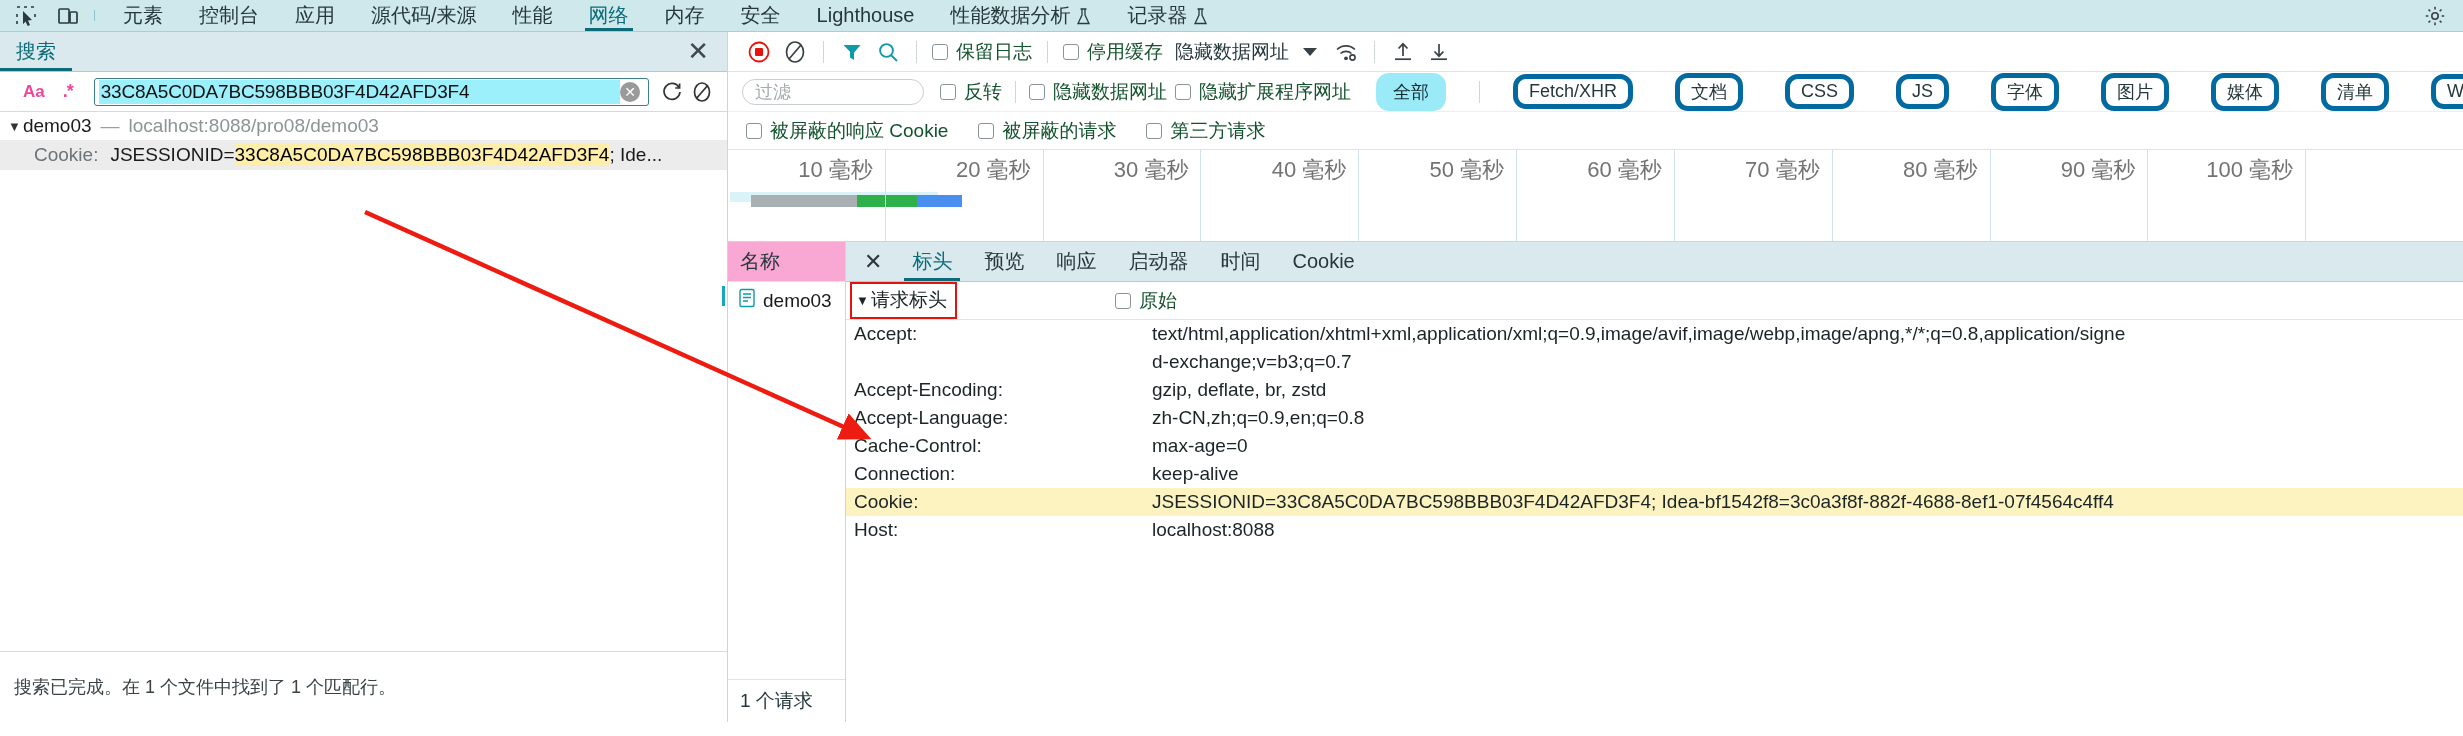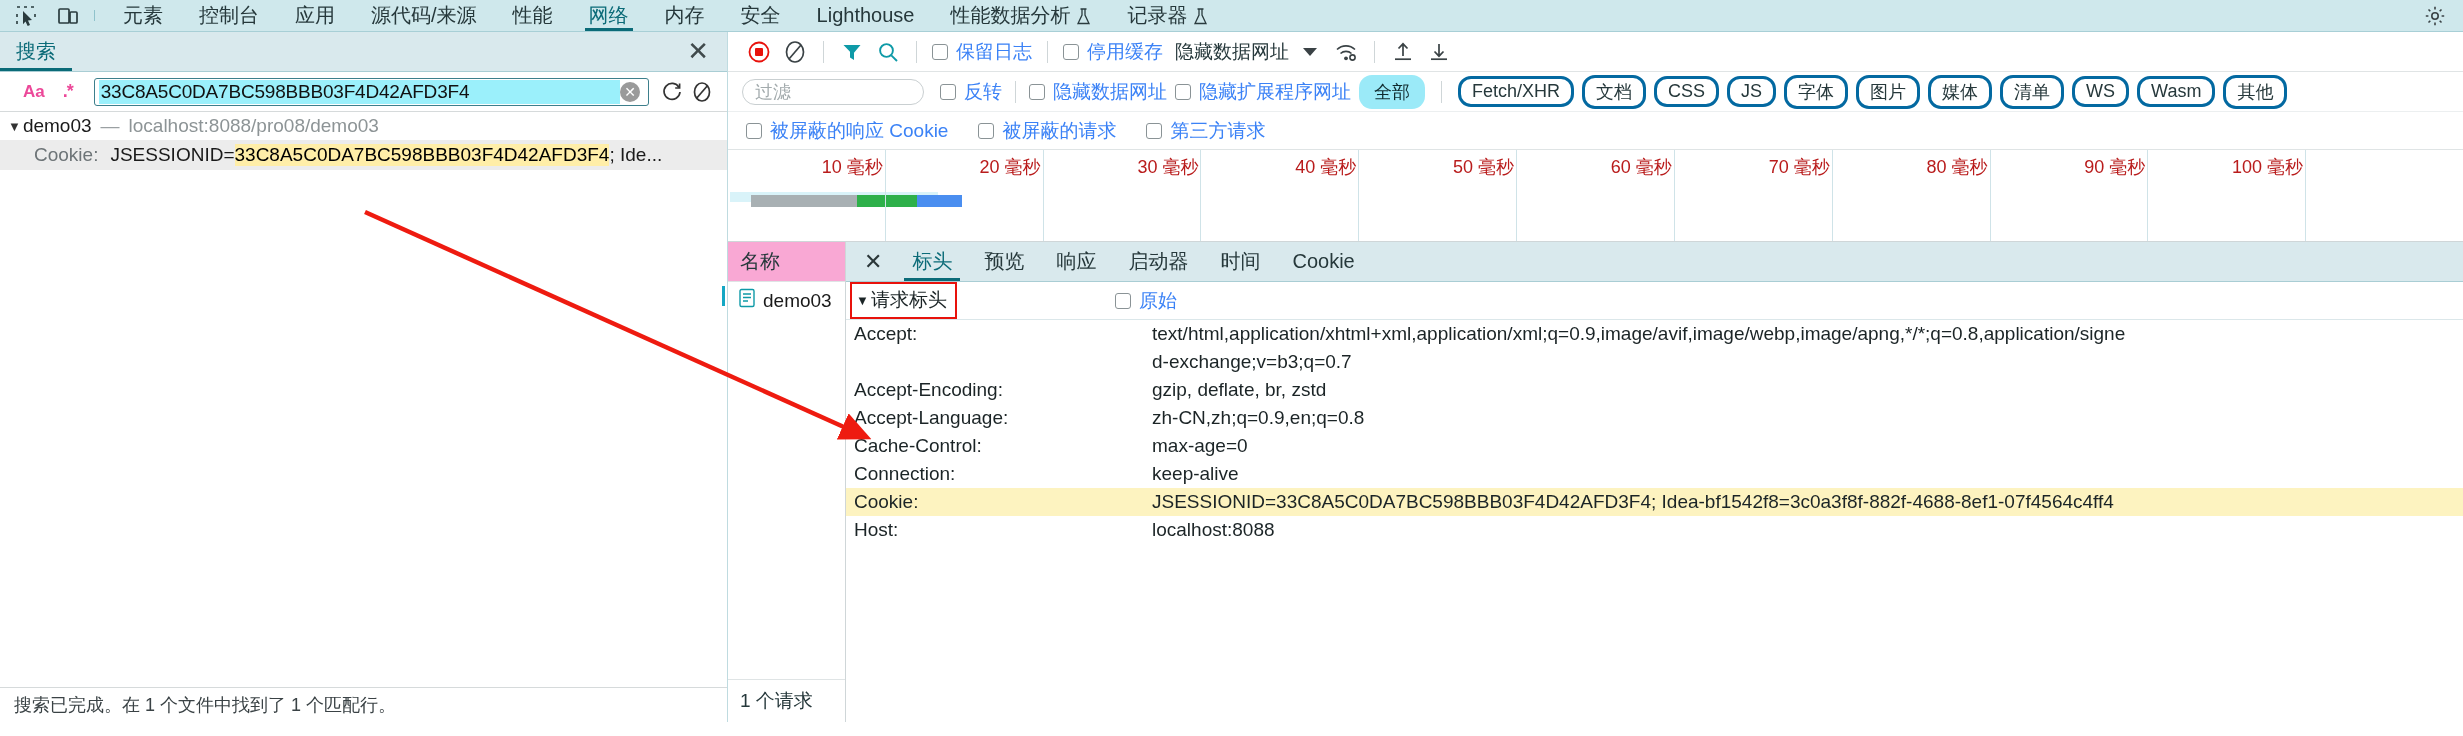--- a/index.html
+++ b/index.html
@@ -179,21 +179,21 @@
   }
   .res-label { color: #6d7477; margin-right: 12px; }
   .res-text { color: #1a1a1a; }
   .res-hl { background: #ffeea8; }
   .res-caret {
     position: absolute; right: 2px; top: 174px;
     width: 3px; height: 20px; background: #14a7c4;
   }
   .sp-status {
     border-top: 1px solid #d6dadb;
-    padding: 5px 14px;
+    padding: 23px 14px;
     font-size: 18px; color: #3a4245;
     background: #fff;
     white-space: nowrap;
   }
 
   
   .net-panel {
     flex: 1;
     display: flex; flex-direction: column;
     background: #fff;
@@ -213,21 +213,21 @@
     display:flex; align-items:center; justify-content:center;
     cursor: pointer; color: #3a4245;
     flex: 0 0 auto;
   }
   .nt-div {
     width: 1px; height: 22px; background: #cfd6d8; margin: 0 9px;
     flex: 0 0 auto;
   }
   .cbx-label {
     display: flex; align-items: center; gap: 8px;
-    font-size: 19px; color: #3b82f6;
+    font-size: 19px; color: #14532d;
     cursor: pointer;
     margin: 0 4px;
     white-space: nowrap;
     flex: 0 0 auto;
   }
   .cbx {
     width: 16px; height: 16px;
     border: 1.5px solid #8a9396;
     border-radius: 3px;
     background: #fff;
@@ -259,24 +259,24 @@
     display:flex; align-items:center;
     padding: 0 12px;
     font-size: 18px; color: #a3abad;
     background: #fff;
     flex: 0 0 auto;
   }
   .ftype-sep { width:1px; height:22px; background:#cfd6d8; margin:0 12px; flex:0 0 auto;}
   .ftype {
     font-size: 18px;
     color: #26383b;
-    border: 3px solid #0369a1;
+    border: 5px solid #0369a1;
     border-radius: 13px;
     padding: 2px 11px;
-    margin: 0 4px;
+    margin: 0 21px;
     cursor: pointer;
     background: #fff;
     white-space: nowrap;
     flex: 0 0 auto;
   }
   .ftype.all {
     background: #9beaf8;
     border-color: transparent;
     color: #102a2e;
     padding: 2px 12px;
@@ -299,22 +299,22 @@
     display: flex;
     overflow: hidden;
   }
   .tl-cell {
     flex: 1 0 0;
     border-left: 1px solid #cfe3e8;
     position: relative;
   }
   .tl-cell:first-child { border-left: none; }
   .tl-label {
-    position: absolute; right: 2px; top: 5px;
-    font-size: 18px; color: #b91c1c;
+    position: absolute; right: 12px; top: 5px;
+    font-size: 22px; color: #737373;
     white-space: nowrap;
   }
   .tl-bar-track {
     position: absolute;
     left: 2px; top: 42px;
     height: 10px; width: 208px;
     background: #d9f3f9;
   }
   .tl-bar {
     position: absolute; left: 23px; top: 45px;

